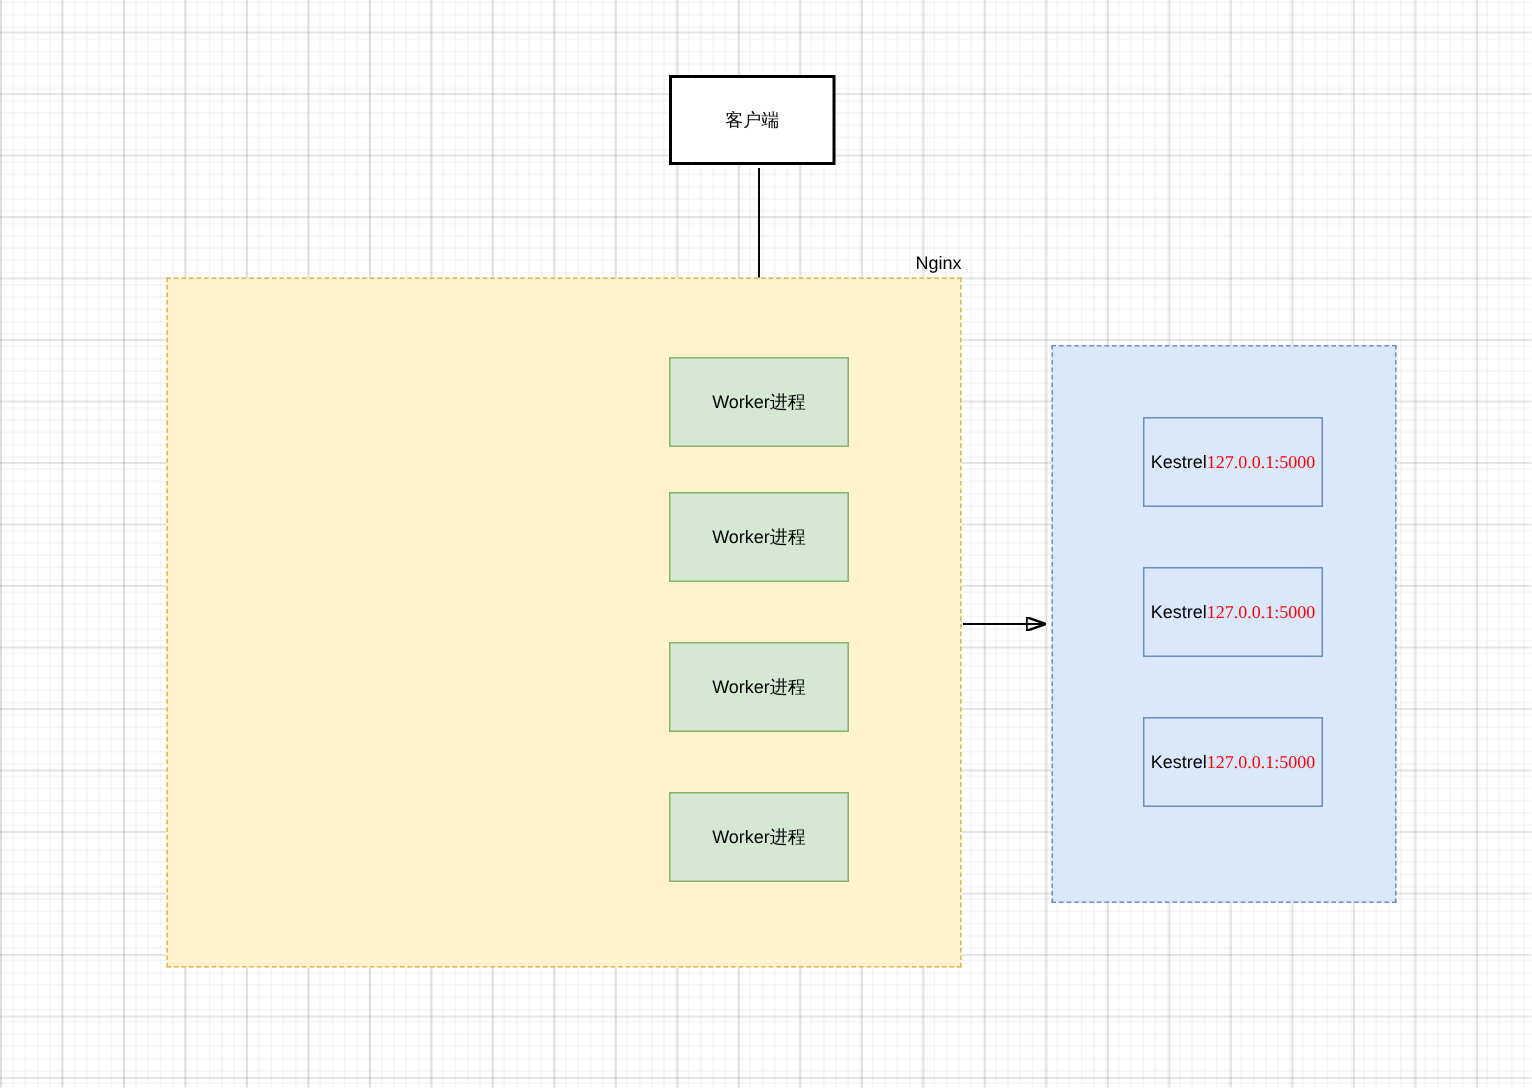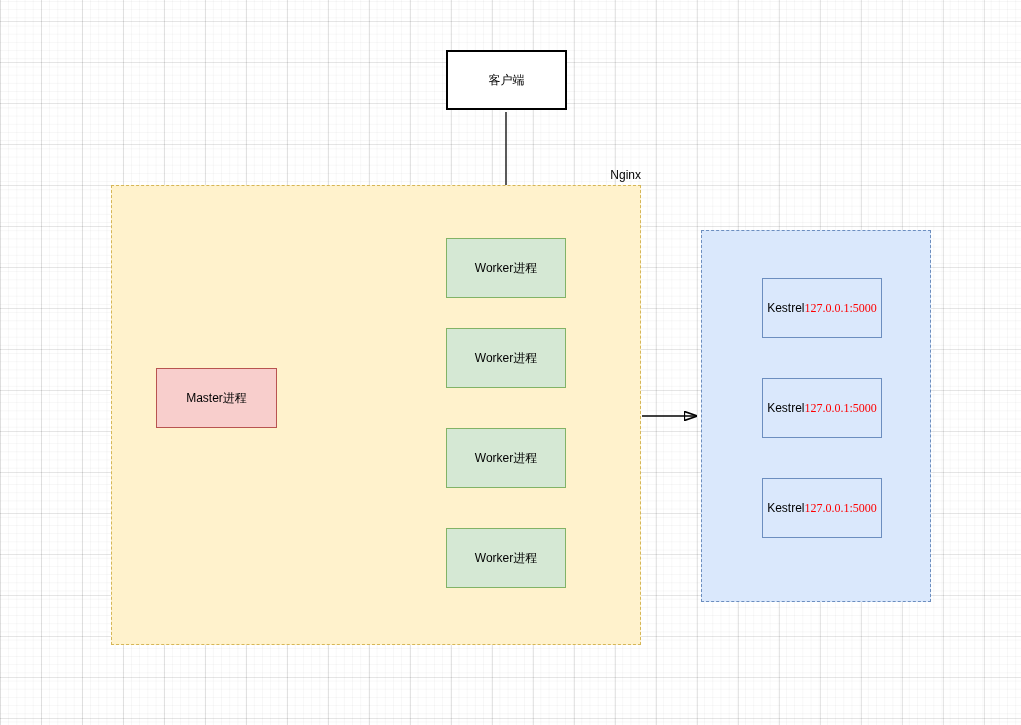--- a/index.html
+++ b/index.html
@@ -26,21 +26,21 @@
   .node {
     position: absolute;
     display: flex;
     align-items: center;
     justify-content: center;
     text-align: center;
     box-sizing: border-box;
     line-height: 1.25;
   }
   .client {
-    left: 446px; top: 50px; width: 121px; height: 60px;
+    left: 446px; top: 50px; width: 111px; height: 60px;
     background: #ffffff;
     border: 2px solid #000000;
   }
   .group {
     position: absolute;
     box-sizing: border-box;
   }
   .nginx-group {
     left: 111px; top: 185px; width: 530px; height: 460px;
     background: #FFF2CC;
@@ -117,23 +117,20 @@
 
   <div class="group nginx-group"></div>
   <div class="group-label nginx-label">Nginx</div>
 
   <div class="group kertrel-group"></div>
 
   <div class="node client">
     <span>客户端</span>
   </div>
 
-  <div class="node master">
-    <span>Master进程</span>
-  </div>
 
   <div class="node worker worker1">
     <span>Worker进程</span>
   </div>
   <div class="node worker worker2">
     <span>Worker进程</span>
   </div>
   <div class="node worker worker3">
     <span>Worker进程</span>
   </div>

